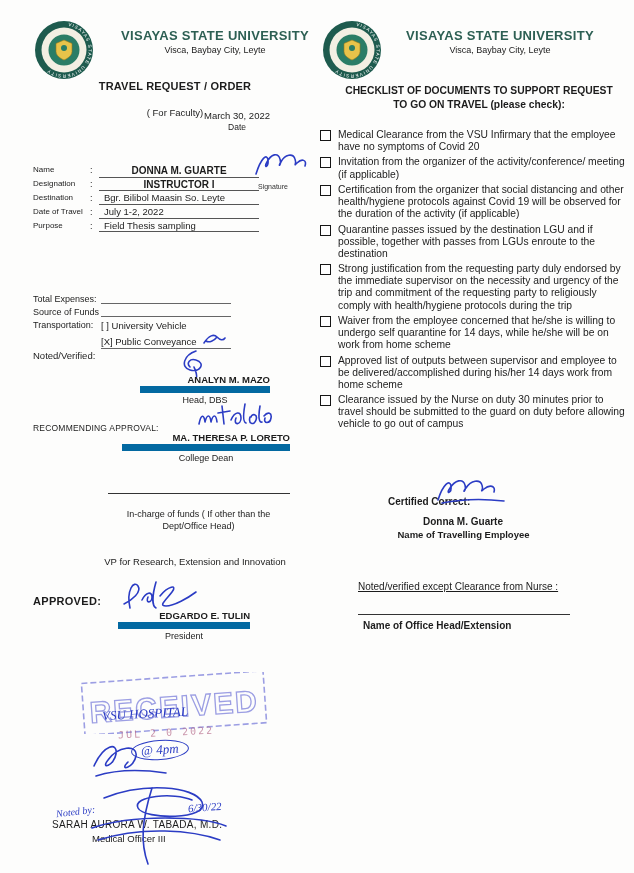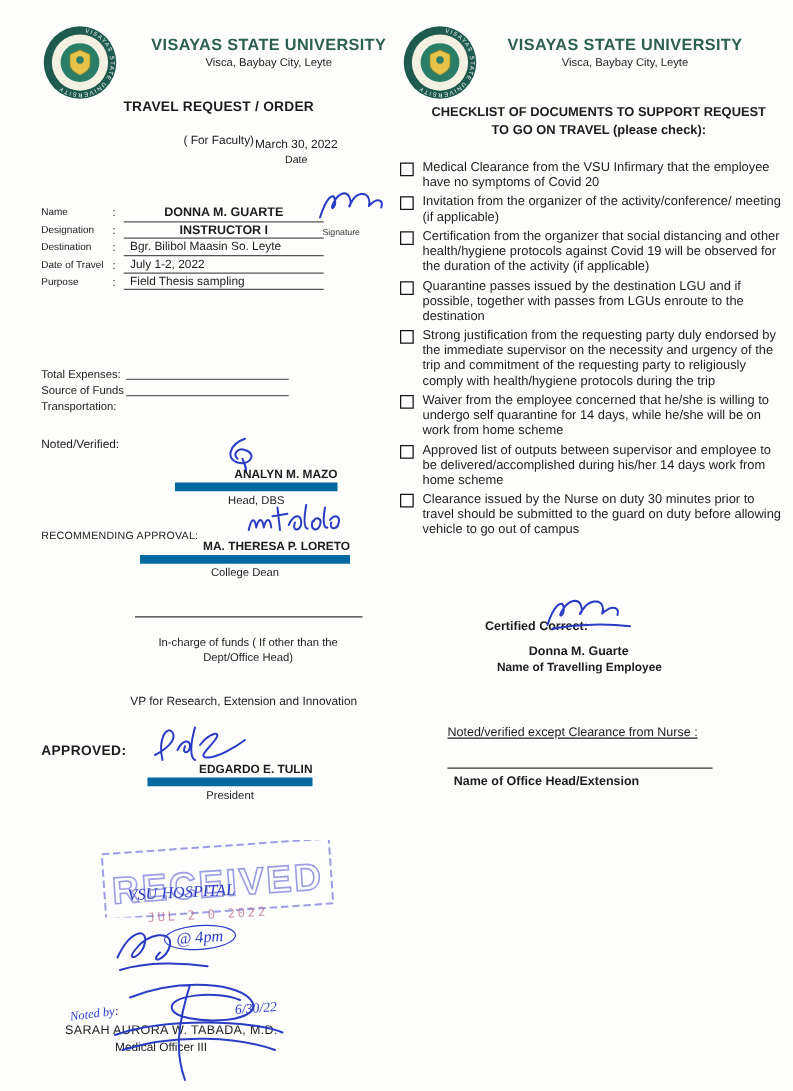--- a/index.html
+++ b/index.html
@@ -118,41 +118,50 @@
   <div class="exp-row">
     <span class="exp-label">Total Expenses:</span>
     <span class="exp-line"></span>
   </div>
   <div class="exp-row">
     <span class="exp-label">Source of Funds</span>
     <span class="exp-line"></span>
   </div>
   <div style="display:flex;margin-top:2px">
     <span class="exp-label" style="padding-top:1px">Transportation:</span>
+    <div class="trans-opts">
+      <div>[ ] University Vehicle</div>
+      <div class="opt2wrap">
+        <span>[X] Public Conveyance</span>
+        <svg class="sig" width="26" height="16" viewBox="0 0 26 16" style="margin-left:4px">
+          <path d="M3,11 C8,3 13,2 16,5 C13,9 8,11 5,9 M16,5 C19,8 22,9 24,6"></path>
+        </svg>
+      </div>
+    </div>
   </div>
 </div>
 
 <div class="abs small-label" style="left:33px;top:350px">Noted/Verified:</div>
 <div class="abs" style="left:160px;top:348px;width:70px;height:30px">
   <svg class="sig" width="70" height="30" viewBox="0 0 70 30">
     <path d="M36,3 C24,7 20,19 30,22 C40,25 46,15 36,12 C30,10 26,15 30,19 M34,19 C36,24 38,28 36,30"></path>
   </svg>
 </div>
 <div class="abs" style="left:140px;top:374px;width:130px">
   <div class="sign-name">ANALYN M. MAZO</div>
   <div class="sign-title">Head, DBS</div>
 </div>
 
 <div class="abs caps-label" style="left:33px;top:423px">RECOMMENDING APPROVAL:</div>
 <div class="abs" style="left:195px;top:398px;width:80px;height:34px">
   <svg class="sig" width="80" height="34" viewBox="0 0 80 34">
     <path d="M4,26 C6,16 9,16 10,24 C12,16 15,16 16,24 C18,16 21,16 22,24 M27,8 L29,26 M23,15 L35,13 M36,22 C40,13 46,13 46,20 C46,27 38,28 41,20 M50,6 C48,17 48,24 51,25 M55,19 C53,26 59,28 61,22 C63,16 57,15 56,19 M65,8 C63,19 64,25 67,24 M69,18 C73,13 77,15 76,20 C75,26 68,26 70,20"></path>
   </svg>
 </div>
-<div class="abs" style="left:112px;top:432px;width:168px">
+<div class="abs" style="left:122px;top:432px;width:168px">
   <div class="sign-name">MA. THERESA P. LORETO</div>
   <div class="sign-title">College Dean</div>
 </div>
 
 <div class="abs line" style="left:108px;top:493px;width:182px"></div>
 <div class="abs center note-sm" style="left:96px;top:509px;width:205px">
   <div>In-charge of  funds ( If other than the</div>
   <div>Dept/Office Head)</div>
 </div>
 

